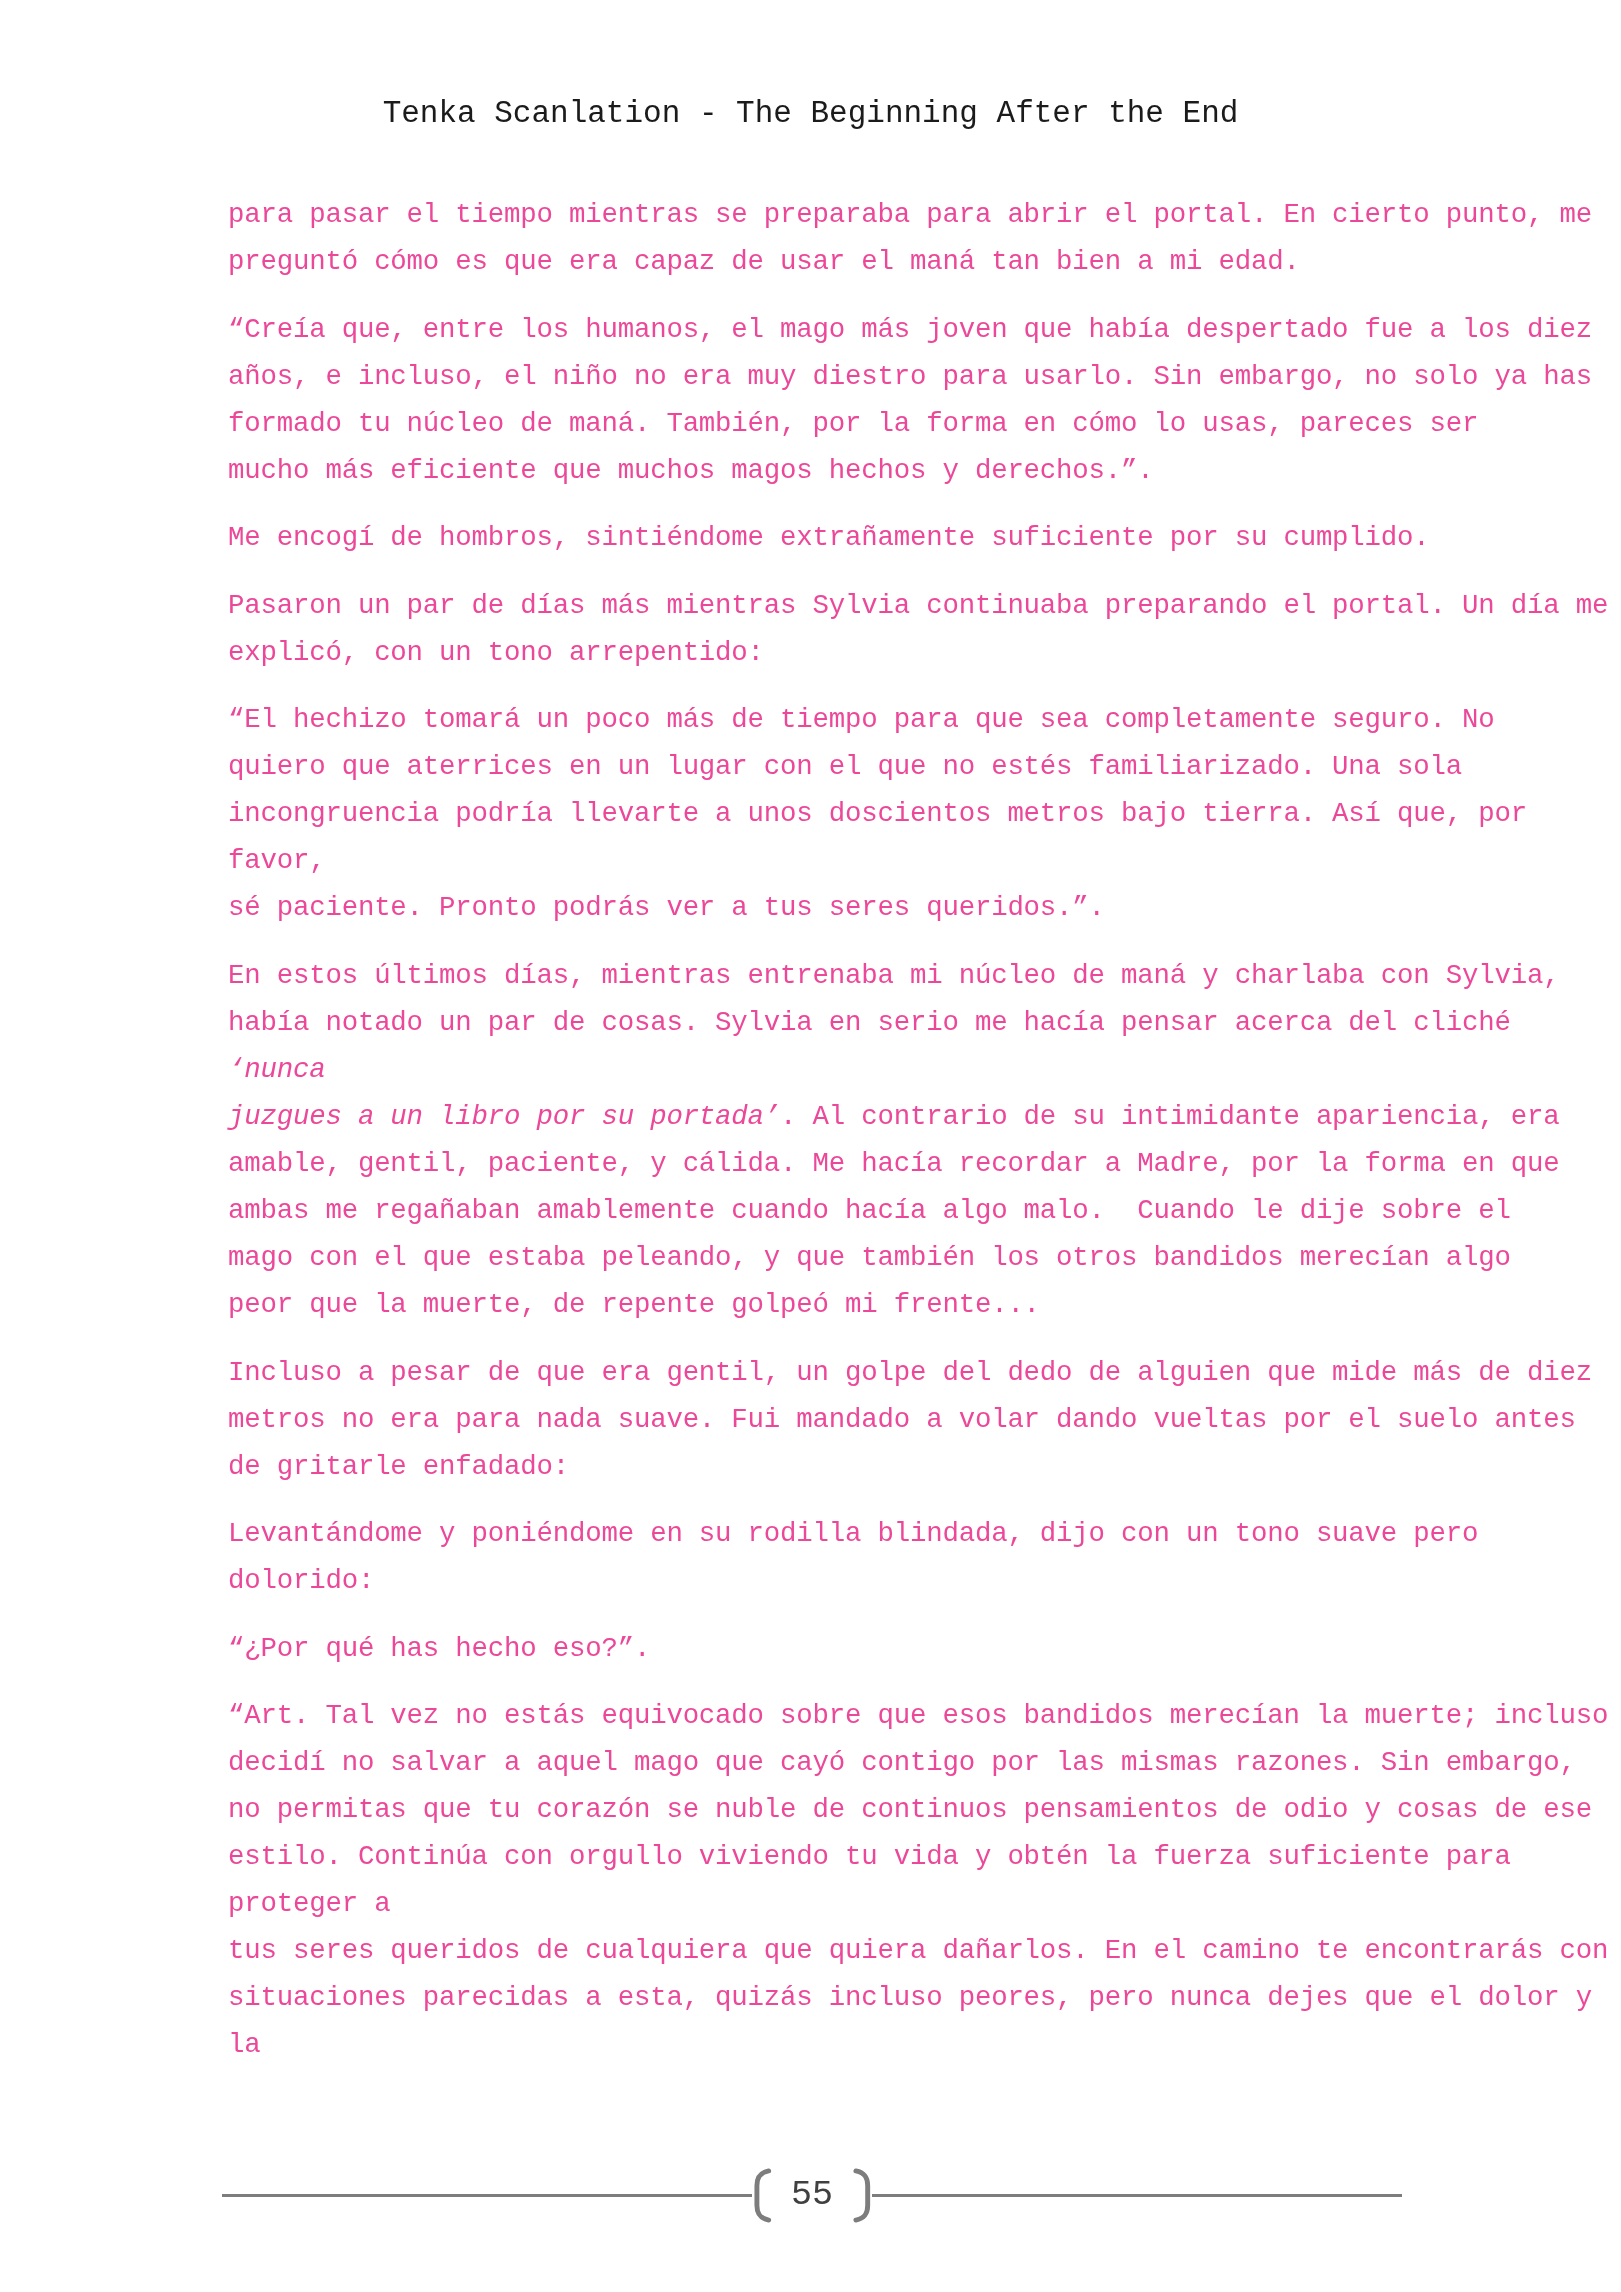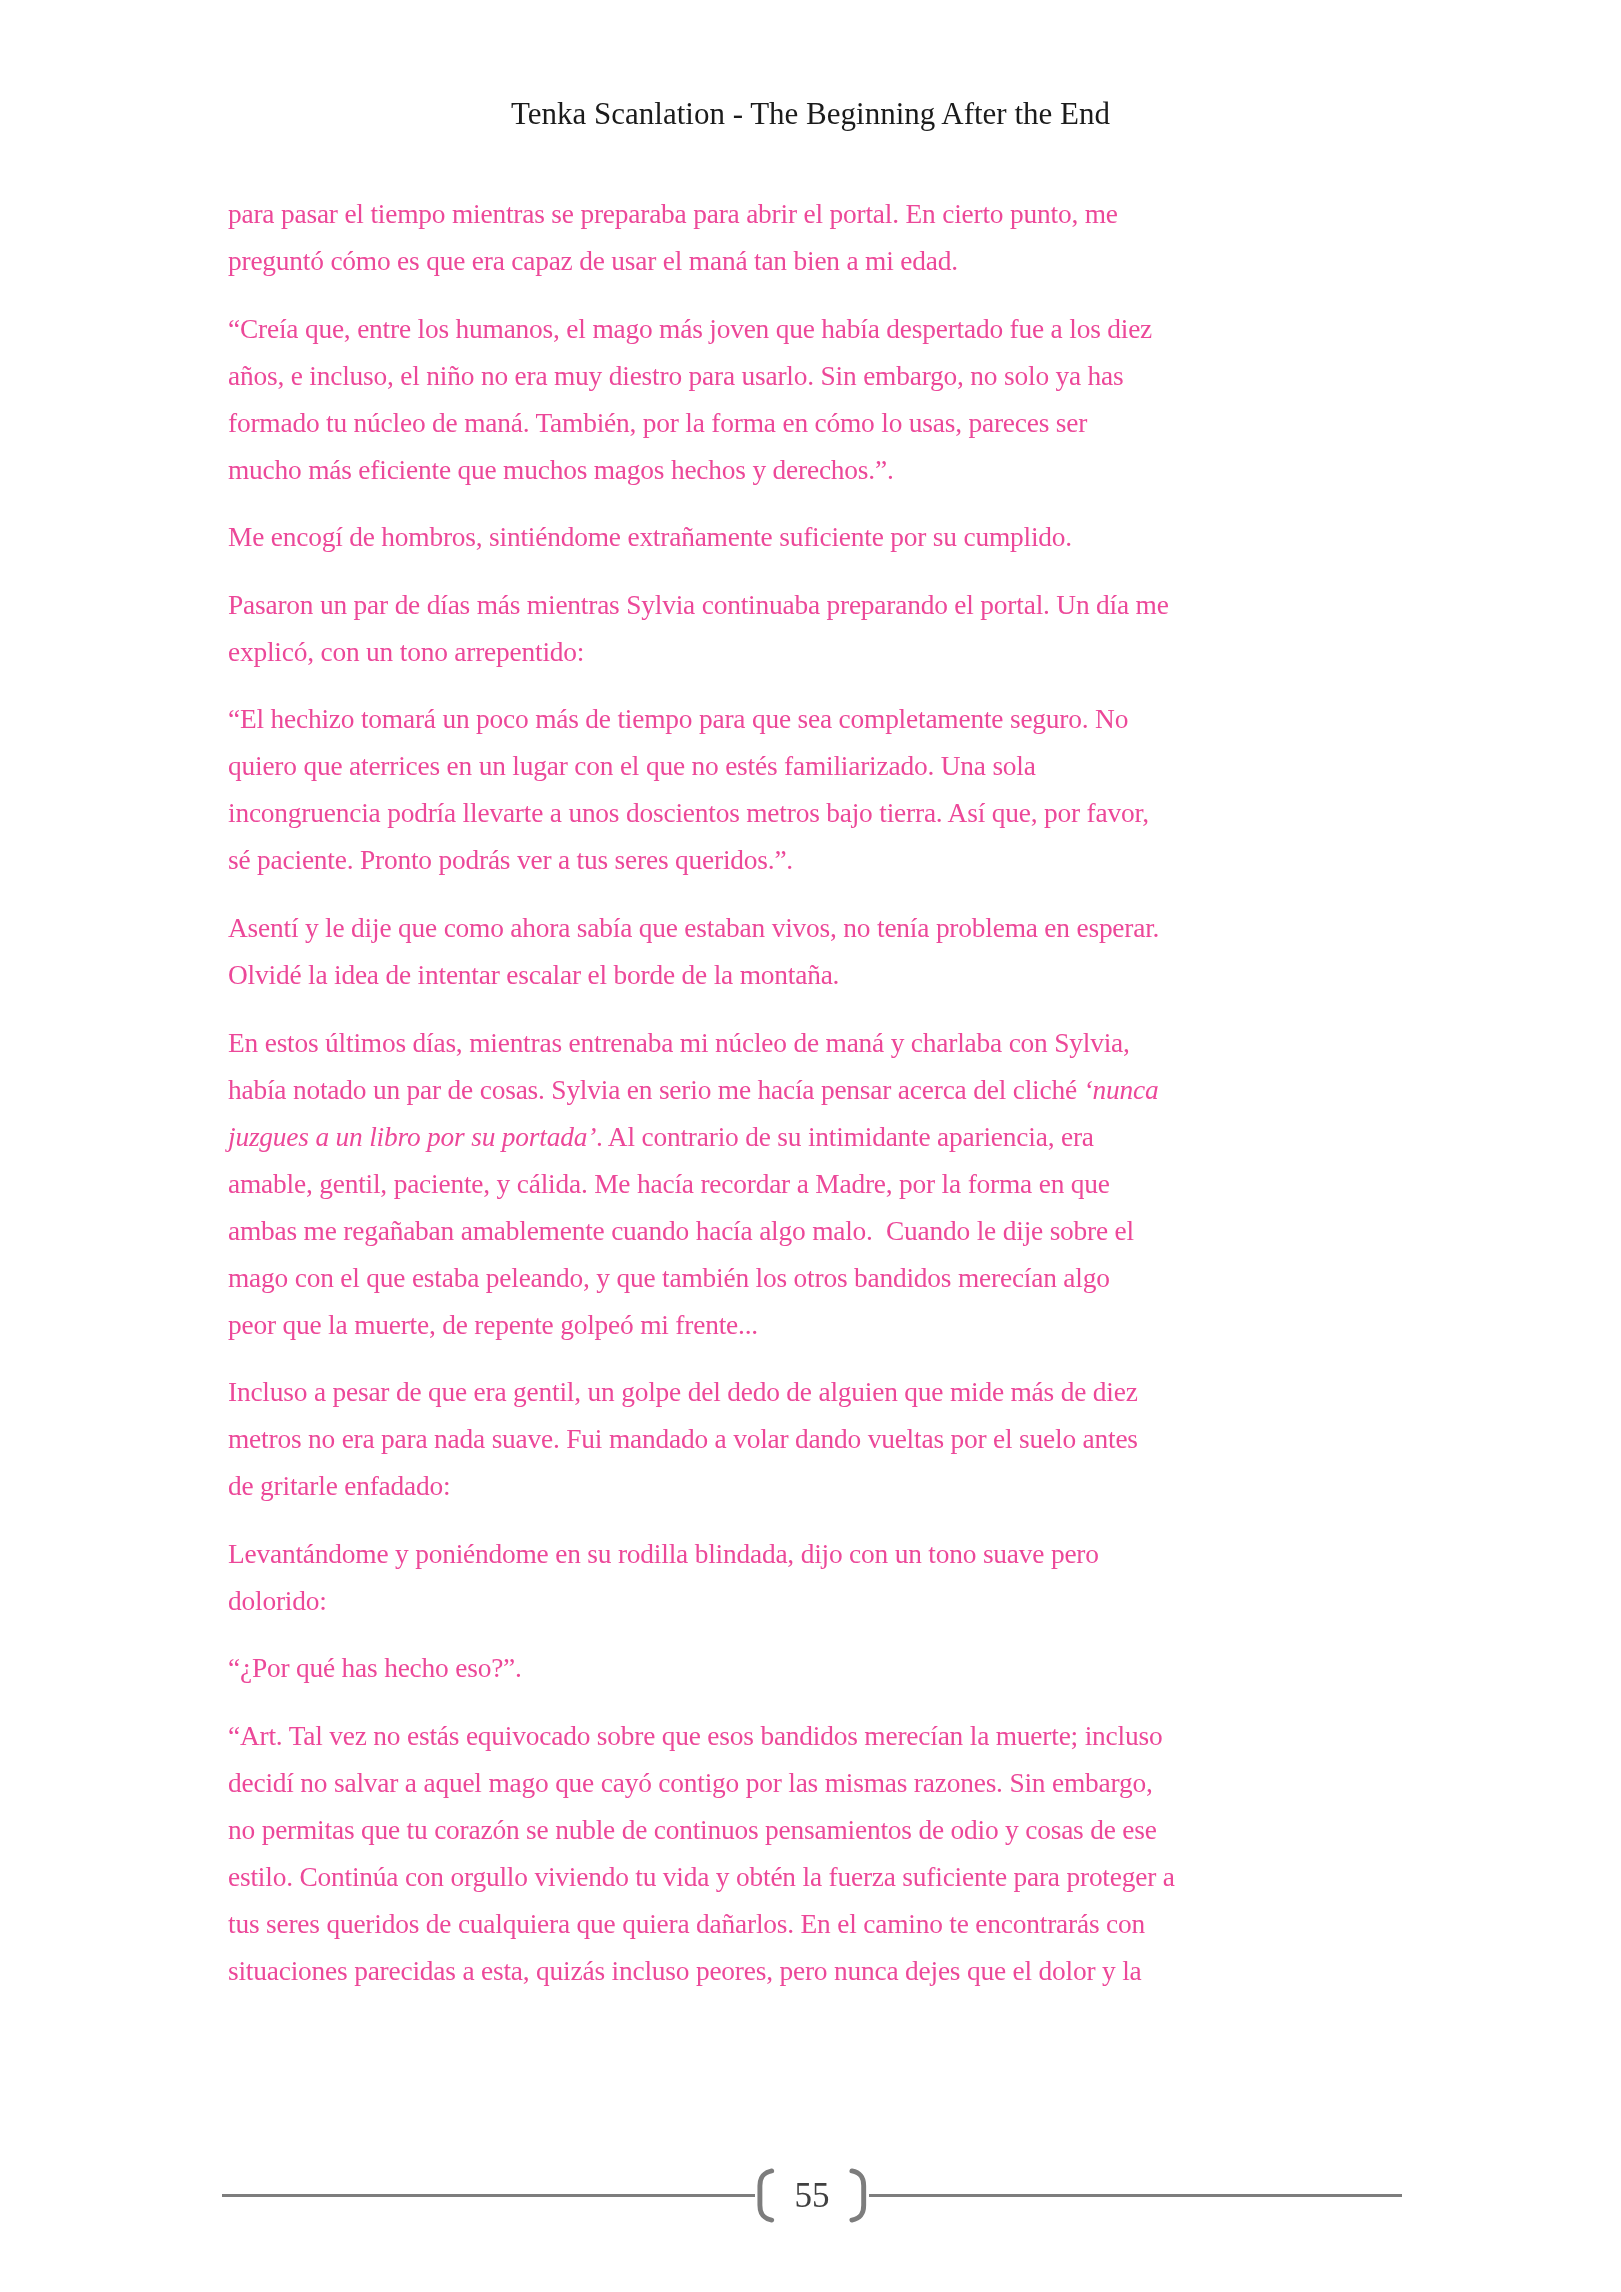--- a/index.html
+++ b/index.html
@@ -5,21 +5,21 @@
   html, body {
     margin: 0;
     padding: 0;
     background: #ffffff;
   }
   .page {
     position: relative;
     width: 1621px;
     height: 2293px;
     background: #ffffff;
-    font-family: Liberation Serif, serif;
+    font-family: Liberation Mono, monospace;
     color: #1b1b1b;
     overflow: hidden;
   }
   .doc-title {
     position: absolute;
     top: 94px;
     left: 0;
     right: 0;
     text-align: center;
     font-size: 31px;
@@ -84,22 +84,20 @@
 años, e incluso, el niño no era muy diestro para usarlo. Sin embargo, no solo ya has
 formado tu núcleo de maná. También, por la forma en cómo lo usas, pareces ser
 mucho más eficiente que muchos magos hechos y derechos.”.</p>
     <p>Me encogí de hombros, sintiéndome extrañamente suficiente por su cumplido.</p>
     <p>Pasaron un par de días más mientras Sylvia continuaba preparando el portal. Un día me
 explicó, con un tono arrepentido:</p>
     <p>“El hechizo tomará un poco más de tiempo para que sea completamente seguro. No
 quiero que aterrices en un lugar con el que no estés familiarizado. Una sola
 incongruencia podría llevarte a unos doscientos metros bajo tierra. Así que, por favor,
 sé paciente. Pronto podrás ver a tus seres queridos.”.</p>
-    <p>Asentí y le dije que como ahora sabía que estaban vivos, no tenía problema en esperar.
-Olvidé la idea de intentar escalar el borde de la montaña.</p>
     <p><span>En estos últimos días, mientras entrenaba mi núcleo de maná y charlaba con Sylvia,
 había notado un par de cosas. Sylvia en serio me hacía pensar acerca del cliché </span><span class="italic">‘nunca
 juzgues a un libro por su portada’</span><span>. Al contrario de su intimidante apariencia, era
 amable, gentil, paciente, y cálida. Me hacía recordar a Madre, por la forma en que
 ambas me regañaban amablemente cuando hacía algo malo. &nbsp;Cuando le dije sobre el
 mago con el que estaba peleando, y que también los otros bandidos merecían algo
 peor que la muerte, de repente golpeó mi frente...</span></p>
     <p>Incluso a pesar de que era gentil, un golpe del dedo de alguien que mide más de diez
 metros no era para nada suave. Fui mandado a volar dando vueltas por el suelo antes
 de gritarle enfadado:</p>

